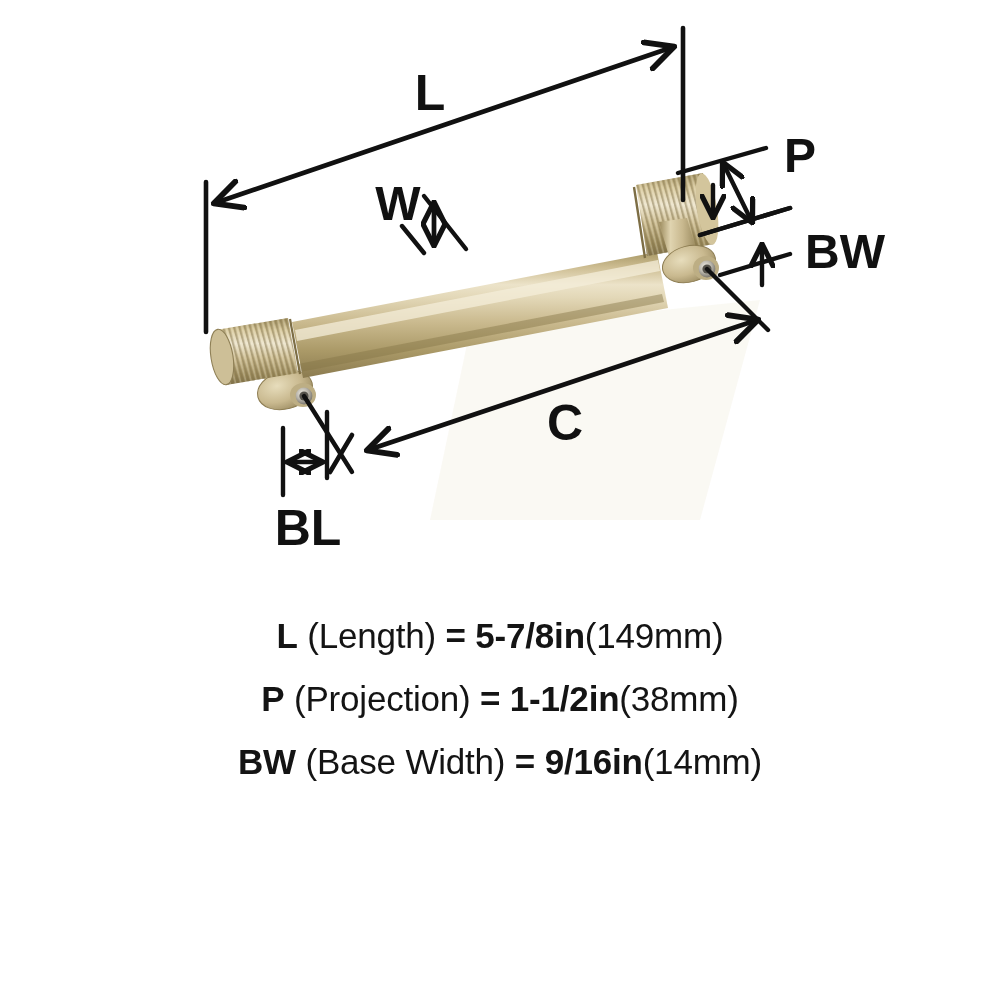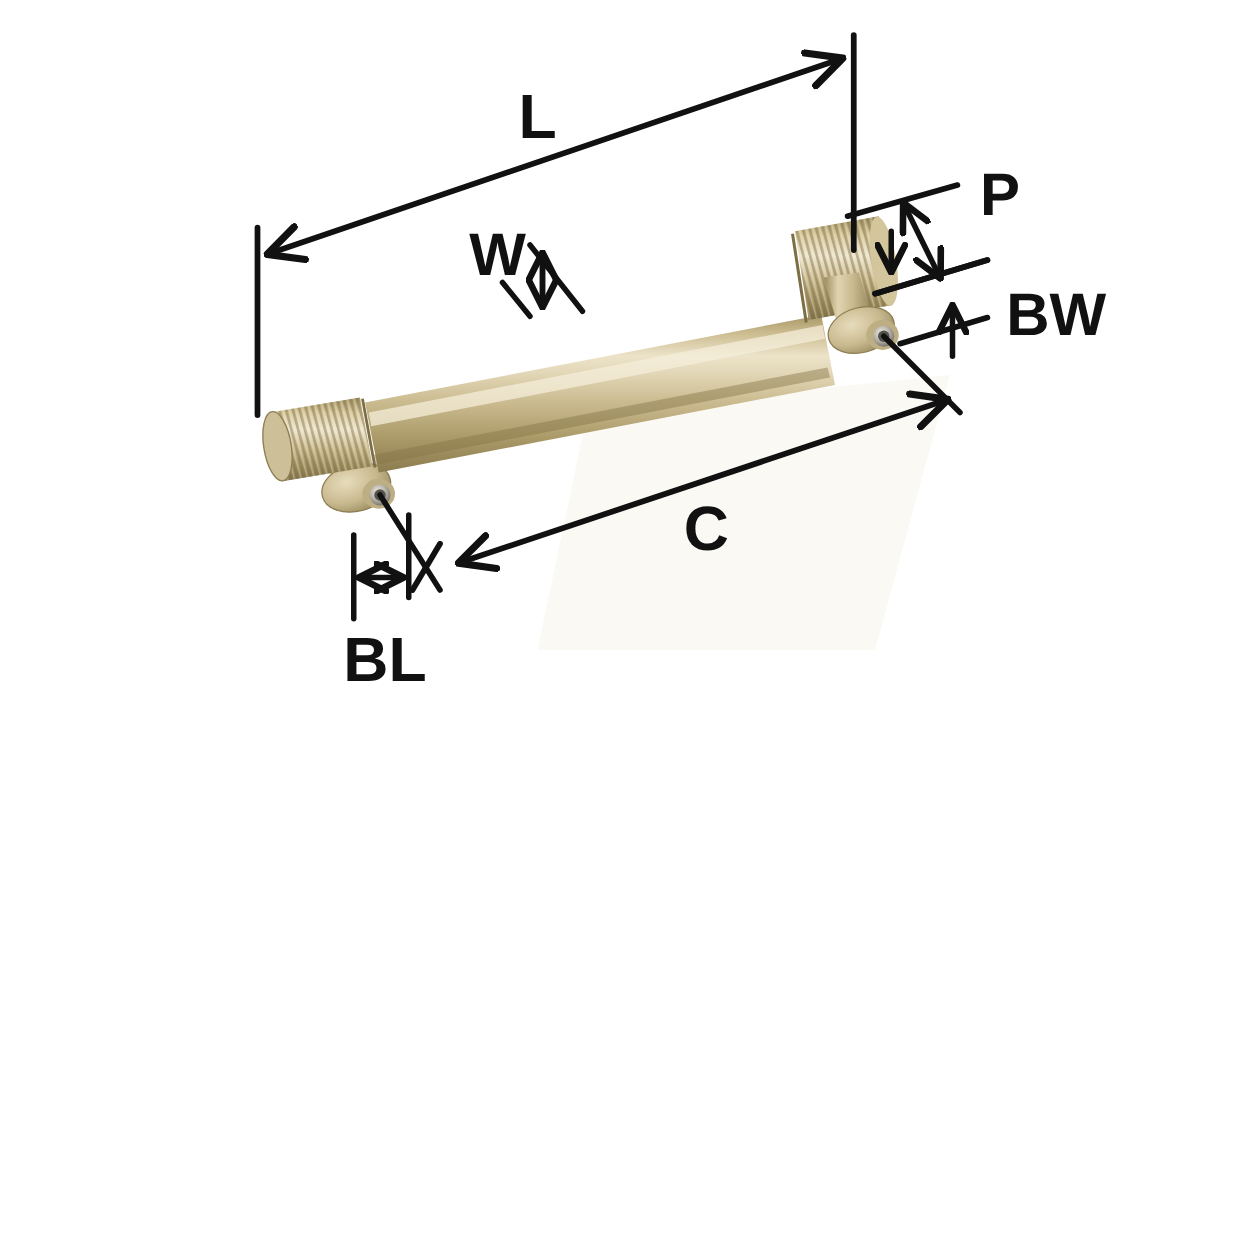--- a/index.html
+++ b/index.html
@@ -228,20 +228,29 @@
         <line x1="283" y1="428" x2="283" y2="495"></line>
         <line x1="327" y1="412" x2="327" y2="478"></line>
         <line x1="288" y1="462" x2="322" y2="462" marker-start="url(#arrowSm)" marker-end="url(#arrowSm)"></line>
       </g>
       <text class="dim-label" x="308" y="545" font-size="50" text-anchor="middle">BL</text>
     </svg>
   </div>
 
   <div id="spec-list">
 
-
-
-
-
-
+    <div class="spec-row">
+      <span class="spec-code">L</span><span> </span><span class="spec-name">(Length)</span><span> </span><span class="spec-eq">=</span><span> </span><span class="spec-imperial">5-7/8in</span><span class="spec-metric">(149mm)</span>
+    </div>
+
+
+    <div class="spec-row">
+      <span class="spec-code">P</span><span> </span><span class="spec-name">(Projection)</span><span> </span><span class="spec-eq">=</span><span> </span><span class="spec-imperial">1-1/2in</span><span class="spec-metric">(38mm)</span>
+    </div>
+
+
+
+    <div class="spec-row">
+      <span class="spec-code">BW</span><span> </span><span class="spec-name">(Base Width)</span><span> </span><span class="spec-eq">=</span><span> </span><span class="spec-imperial">9/16in</span><span class="spec-metric">(14mm)</span>
+    </div>
 
   </div>
 </div>
 
 </body></html>

